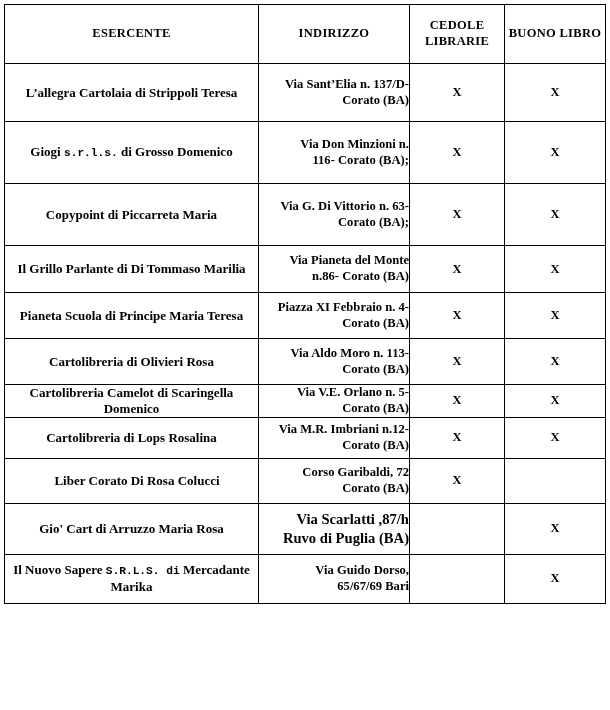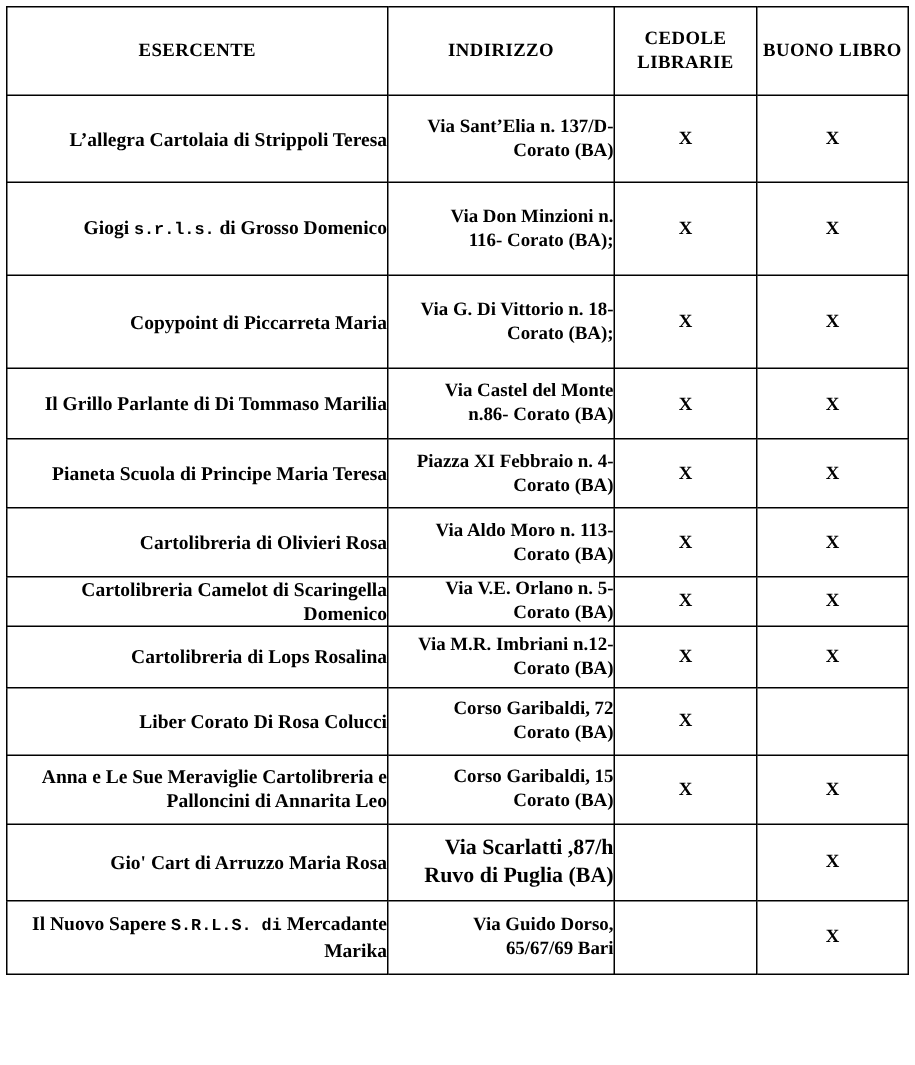--- a/index.html
+++ b/index.html
@@ -44,21 +44,21 @@
     text-align: center;
     font-size: 12.5px;
     letter-spacing: 0.3px;
     line-height: 1.25;
     padding: 4px 3px;
   }
   tr.header-row { height: 59px; }
 
   
   .cell-name {
-    text-align: right;
+    text-align: center;
     font-size: 13px;
     line-height: 1.22;
     padding: 3px 6px 3px 7px;
   }
   .cell-name.indent { padding-left: 11px; }
   .cell-addr {
     text-align: right;
     font-size: 12.6px;
     line-height: 1.25;
     padding: 3px 4px;
@@ -116,31 +116,31 @@
           <span class="nowrapline">Via Don Minzioni n.</span>
           <span class="nowrapline">116- Corato (BA);</span>
         </td>
         <td class="cell-mark">X</td>
         <td class="cell-mark">X</td>
       </tr>
 
       <tr style="height:62px">
         <td class="cell-name">Copypoint di Piccarreta Maria</td>
         <td class="cell-addr">
-          <span class="nowrapline">Via G. Di Vittorio n. 18-</span>
+          <span class="nowrapline">Via G. Di Vittorio n. 63-</span>
           <span class="nowrapline">Corato (BA);</span>
         </td>
         <td class="cell-mark">X</td>
         <td class="cell-mark">X</td>
       </tr>
 
       <tr style="height:47px">
         <td class="cell-name">Il Grillo Parlante di Di Tommaso Marilia</td>
         <td class="cell-addr">
-          <span class="nowrapline">Via Castel del Monte</span>
+          <span class="nowrapline">Via Pianeta del Monte</span>
           <span class="nowrapline">n.86- Corato (BA)</span>
         </td>
         <td class="cell-mark">X</td>
         <td class="cell-mark">X</td>
       </tr>
 
       <tr style="height:46px">
         <td class="cell-name">Pianeta Scuola di Principe Maria Teresa</td>
         <td class="cell-addr">
           <span class="nowrapline">Piazza XI Febbraio n. 4-</span>
@@ -183,29 +183,20 @@
       <tr style="height:45px">
         <td class="cell-name indent">Liber Corato Di Rosa Colucci</td>
         <td class="cell-addr">
           <span class="nowrapline">Corso Garibaldi, 72</span>
           <span class="nowrapline">Corato (BA)</span>
         </td>
         <td class="cell-mark">X</td>
         <td class="cell-mark"></td>
       </tr>
 
-      <tr style="height:46px">
-        <td class="cell-name">Anna e Le Sue Meraviglie Cartolibreria e Palloncini di Annarita Leo</td>
-        <td class="cell-addr">
-          <span class="nowrapline">Corso Garibaldi, 15</span>
-          <span class="nowrapline">Corato (BA)</span>
-        </td>
-        <td class="cell-mark">X</td>
-        <td class="cell-mark">X</td>
-      </tr>
 
       <tr style="height:51px">
         <td class="cell-name">Gio' Cart di Arruzzo Maria Rosa</td>
         <td class="cell-addr big">
           <span class="nowrapline">Via Scarlatti ,87/h</span>
           <span class="nowrapline">Ruvo di Puglia (BA)</span>
         </td>
         <td class="cell-mark"></td>
         <td class="cell-mark">X</td>
       </tr>

